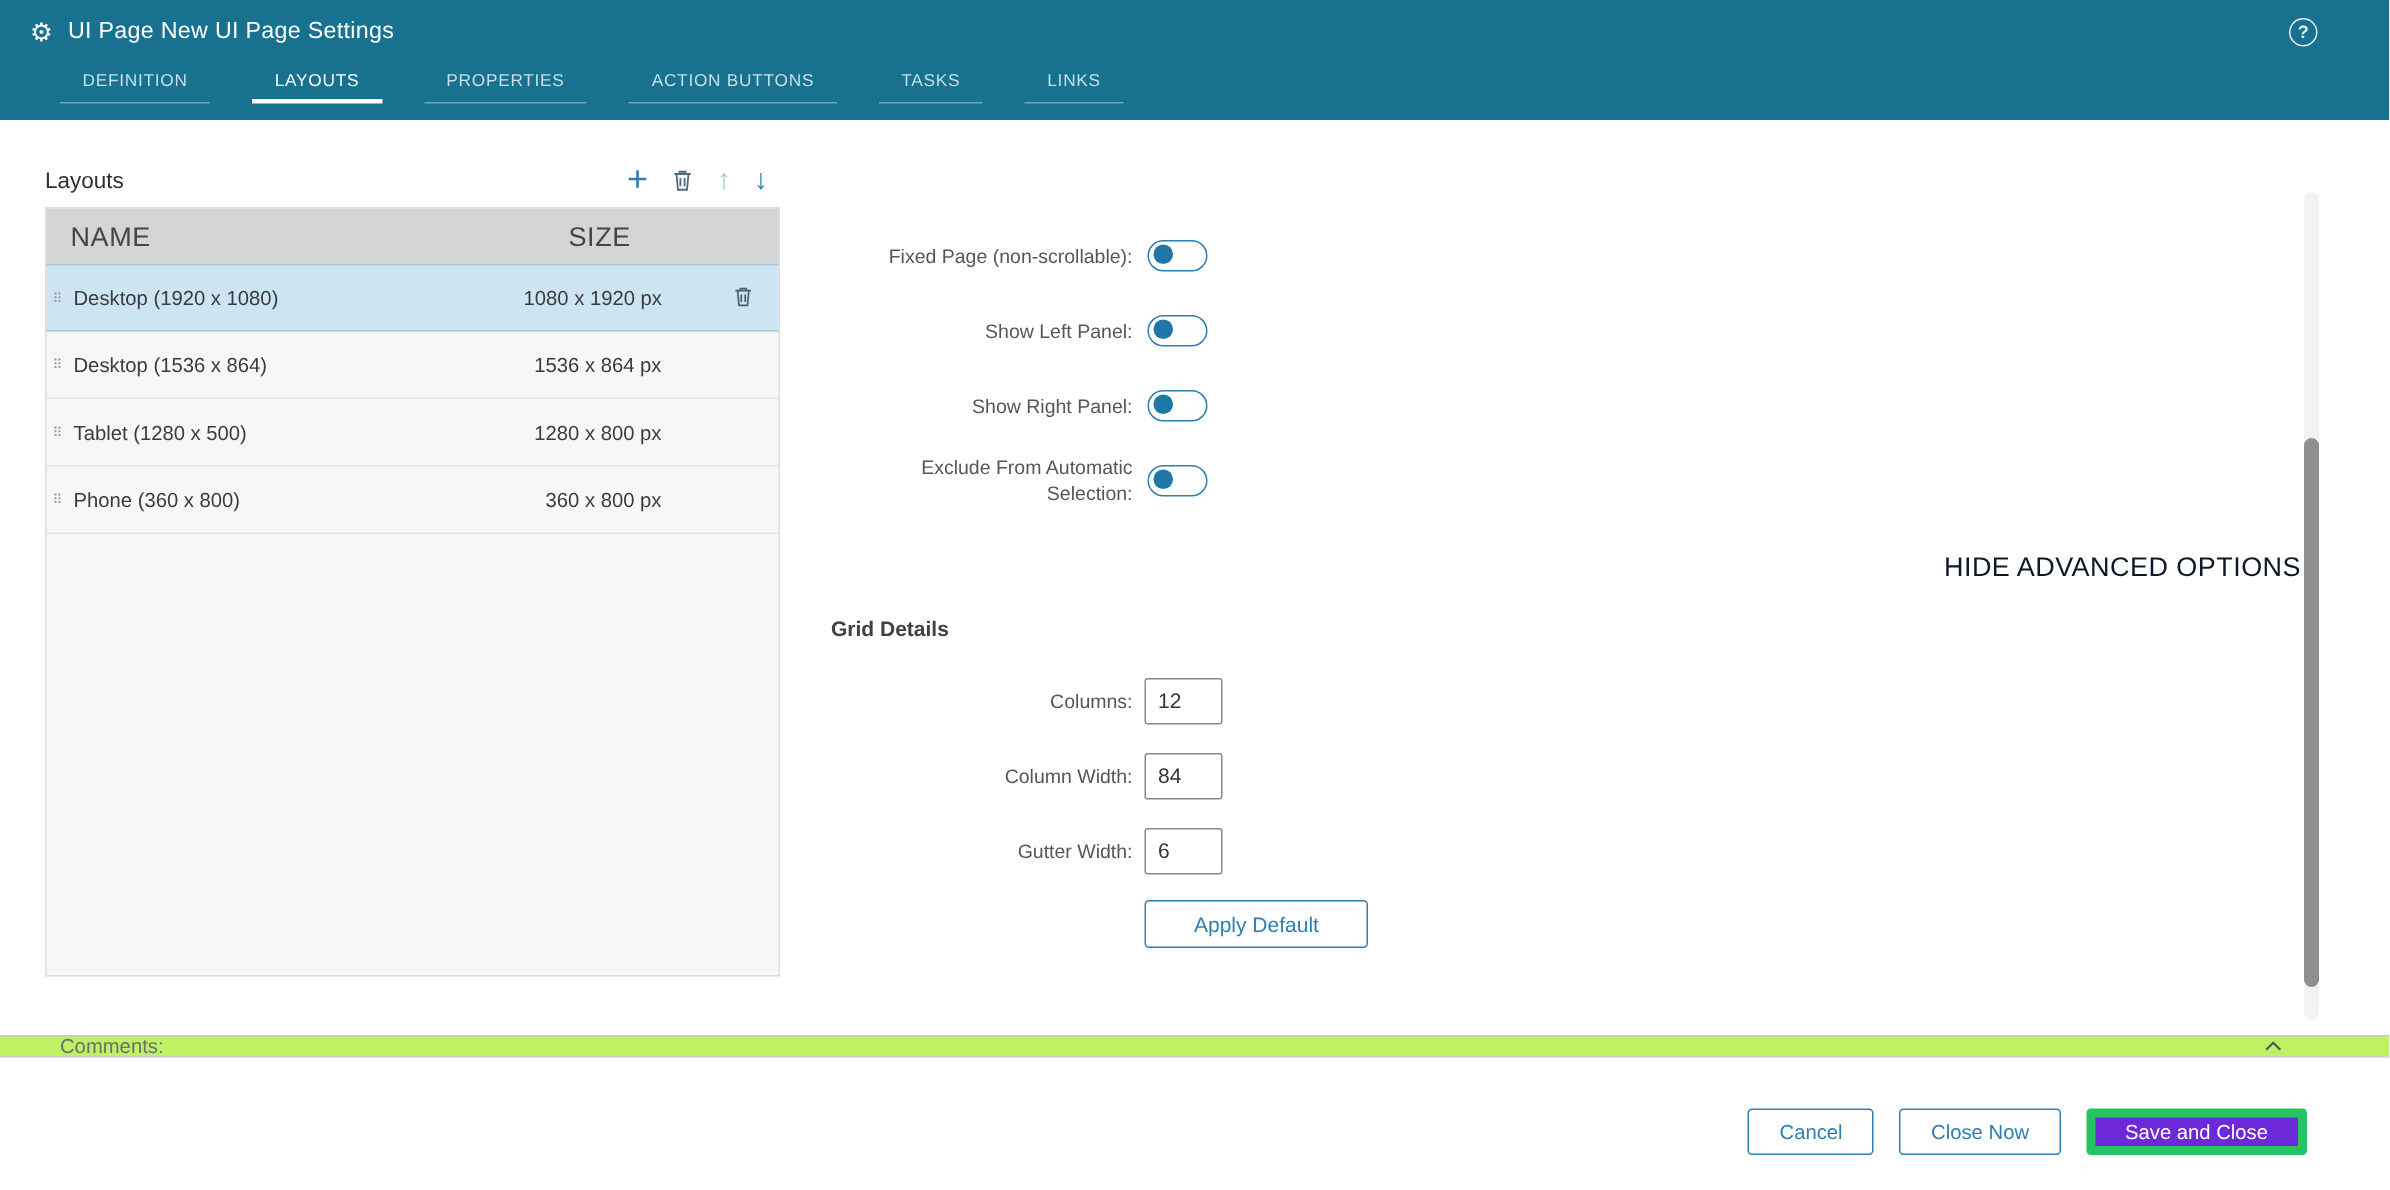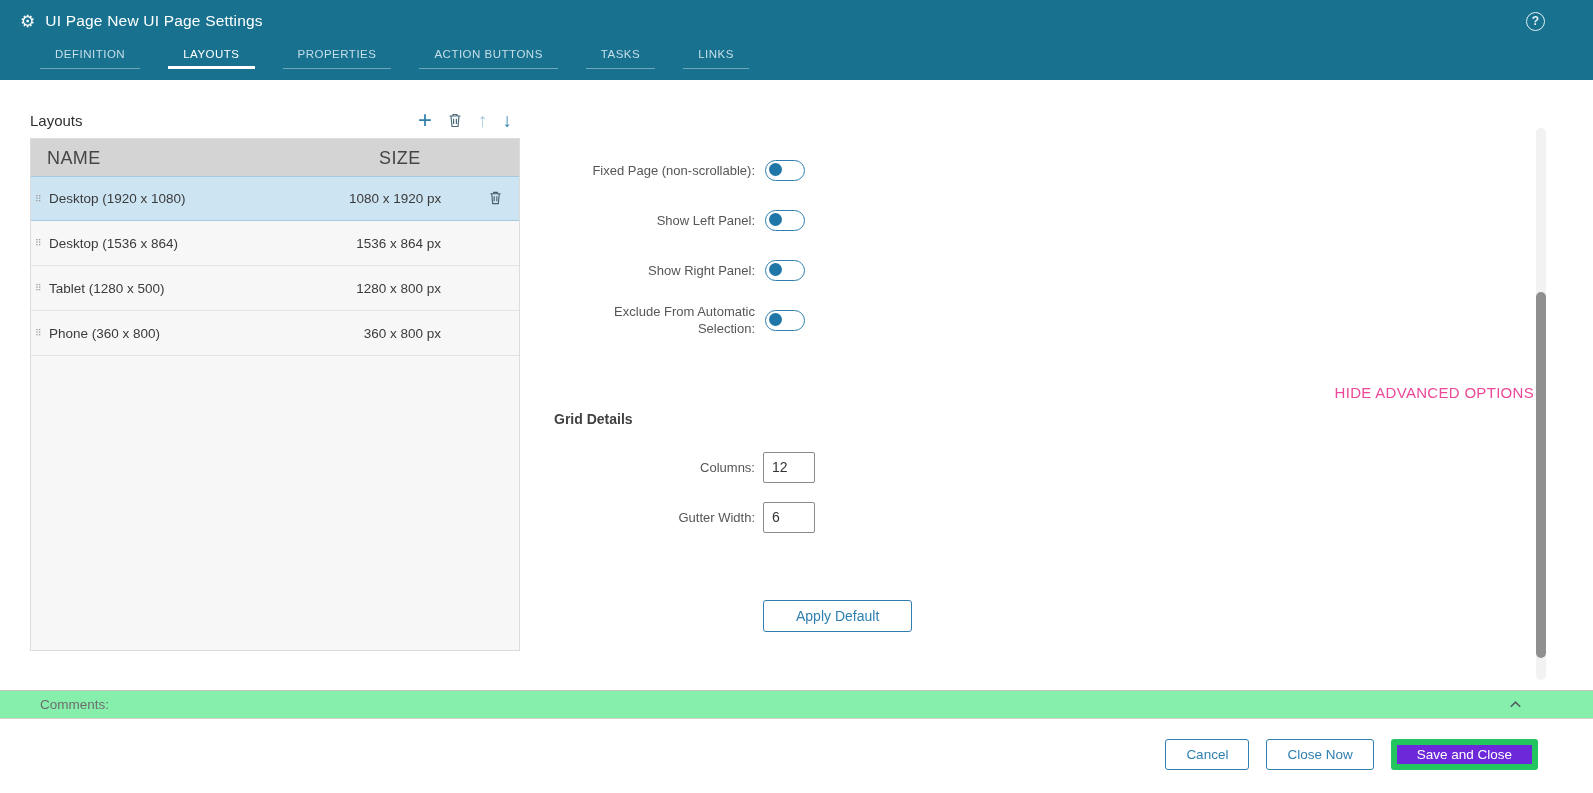--- a/index.html
+++ b/index.html
@@ -42,35 +42,35 @@
   .row-trash { display:none; position:absolute; right:16px; top:50%; transform:translateY(-50%); color:#44606f; cursor:pointer; }
   .lrow.selected .row-trash { display:block; }
 
   
   .toggle-rows { position:absolute; left:555px; top:145px; width:280px; }
   .trow { display:flex; align-items:center; height:50px; }
   .tlabel { width:200px; text-align:right; font-size:13px; color:#565656; line-height:17px; }
   .toggle { margin-left:10px; width:40px; height:21px; border:1.5px solid #2e7faf; border-radius:12px; background:#fff; position:relative; cursor:pointer; flex:none; }
   .toggle::after { content:""; position:absolute; left:3px; top:2.5px; width:13px; height:13px; border-radius:50%; background:#1f77a8; }
 
-  .advanced-link { position:absolute; top:384px; right:59px; font-size:15px; letter-spacing:.3px; color:#ec4899; cursor:pointer; white-space:nowrap; }
+  .advanced-link { position:absolute; top:368px; right:59px; font-size:18px; letter-spacing:.3px; color:#0f172a; cursor:pointer; white-space:nowrap; }
 
   .grid-title { position:absolute; left:554px; top:411px; font-size:14px; font-weight:bold; color:#414141; }
   .field-rows { position:absolute; left:555px; top:442px; }
   .frow { display:flex; align-items:center; height:50px; }
   .flabel { width:200px; text-align:right; font-size:13px; color:#565656; }
   .num-input { margin-left:8px; width:52px; height:31px; border:1px solid #8a8a8a; border-radius:2px; font-family:"Liberation Sans", sans-serif; font-size:14px; color:#333; padding:0 8px; background:#fff; }
   .apply-btn { position:absolute; left:763px; top:600px; height:32px; padding:0 32px; background:#fff; border:1px solid #2e7faf; border-radius:3px; color:#2e7faf; font-size:14px; font-family:"Liberation Sans", sans-serif; cursor:pointer; }
 
   
   .scrollbar { position:absolute; left:1536px; top:128px; width:10px; height:552px; background:#f2f2f2; border-radius:5px; }
   .scroll-thumb { position:absolute; left:0; top:164px; width:10px; height:366px; background:#8f8f8f; border-radius:5px; cursor:pointer; }
 
   
-  .comments-bar { position:absolute; left:0; top:690px; width:100%; height:29px; border-top:1px solid #c6c6c6; border-bottom:1px solid #d2d2d2; display:flex; align-items:center; padding:0 70px 0 40px; background:#86efac; }
+  .comments-bar { position:absolute; left:0; top:690px; width:100%; height:15px; border-top:1px solid #c6c6c6; border-bottom:1px solid #d2d2d2; display:flex; align-items:center; padding:0 70px 0 40px; background:#bef264; }
   .comments-label { font-size:13.5px; color:#6e6e6e; }
   .collapse { margin-left:auto; color:#4f5b63; cursor:pointer; display:flex; align-items:center; }
 
   
   .footer-actions { position:absolute; top:739px; right:55px; display:flex; gap:17px; }
   .btn { height:31px; padding:0 20px; display:flex; align-items:center; font-size:13.5px; font-family:"Liberation Sans", sans-serif; border-radius:3px; cursor:pointer; white-space:nowrap; }
   .btn-outline { background:#fff; border:1px solid #2e7faf; color:#2e7faf; }
   .btn-primary { background:#6d28d9; border:6px solid #22c55e; color:#fff; }
 </style>
 </head>
@@ -167,20 +167,24 @@
 
   <span class="advanced-link">HIDE ADVANCED OPTIONS</span>
 
   <div class="grid-title">Grid Details</div>
   <div class="field-rows">
     <div class="frow">
       <span class="flabel">Columns:</span>
       <input class="num-input" value="12" style="">
     </div>
     <div class="frow">
+      <span class="flabel">Column Width:</span>
+      <input class="num-input" value="84" style="">
+    </div>
+    <div class="frow">
       <span class="flabel">Gutter Width:</span>
       <input class="num-input" value="6" style="">
     </div>
   </div>
   <button class="apply-btn">Apply Default</button>
 
   <div class="scrollbar">
     <div class="scroll-thumb"></div>
   </div>
 

